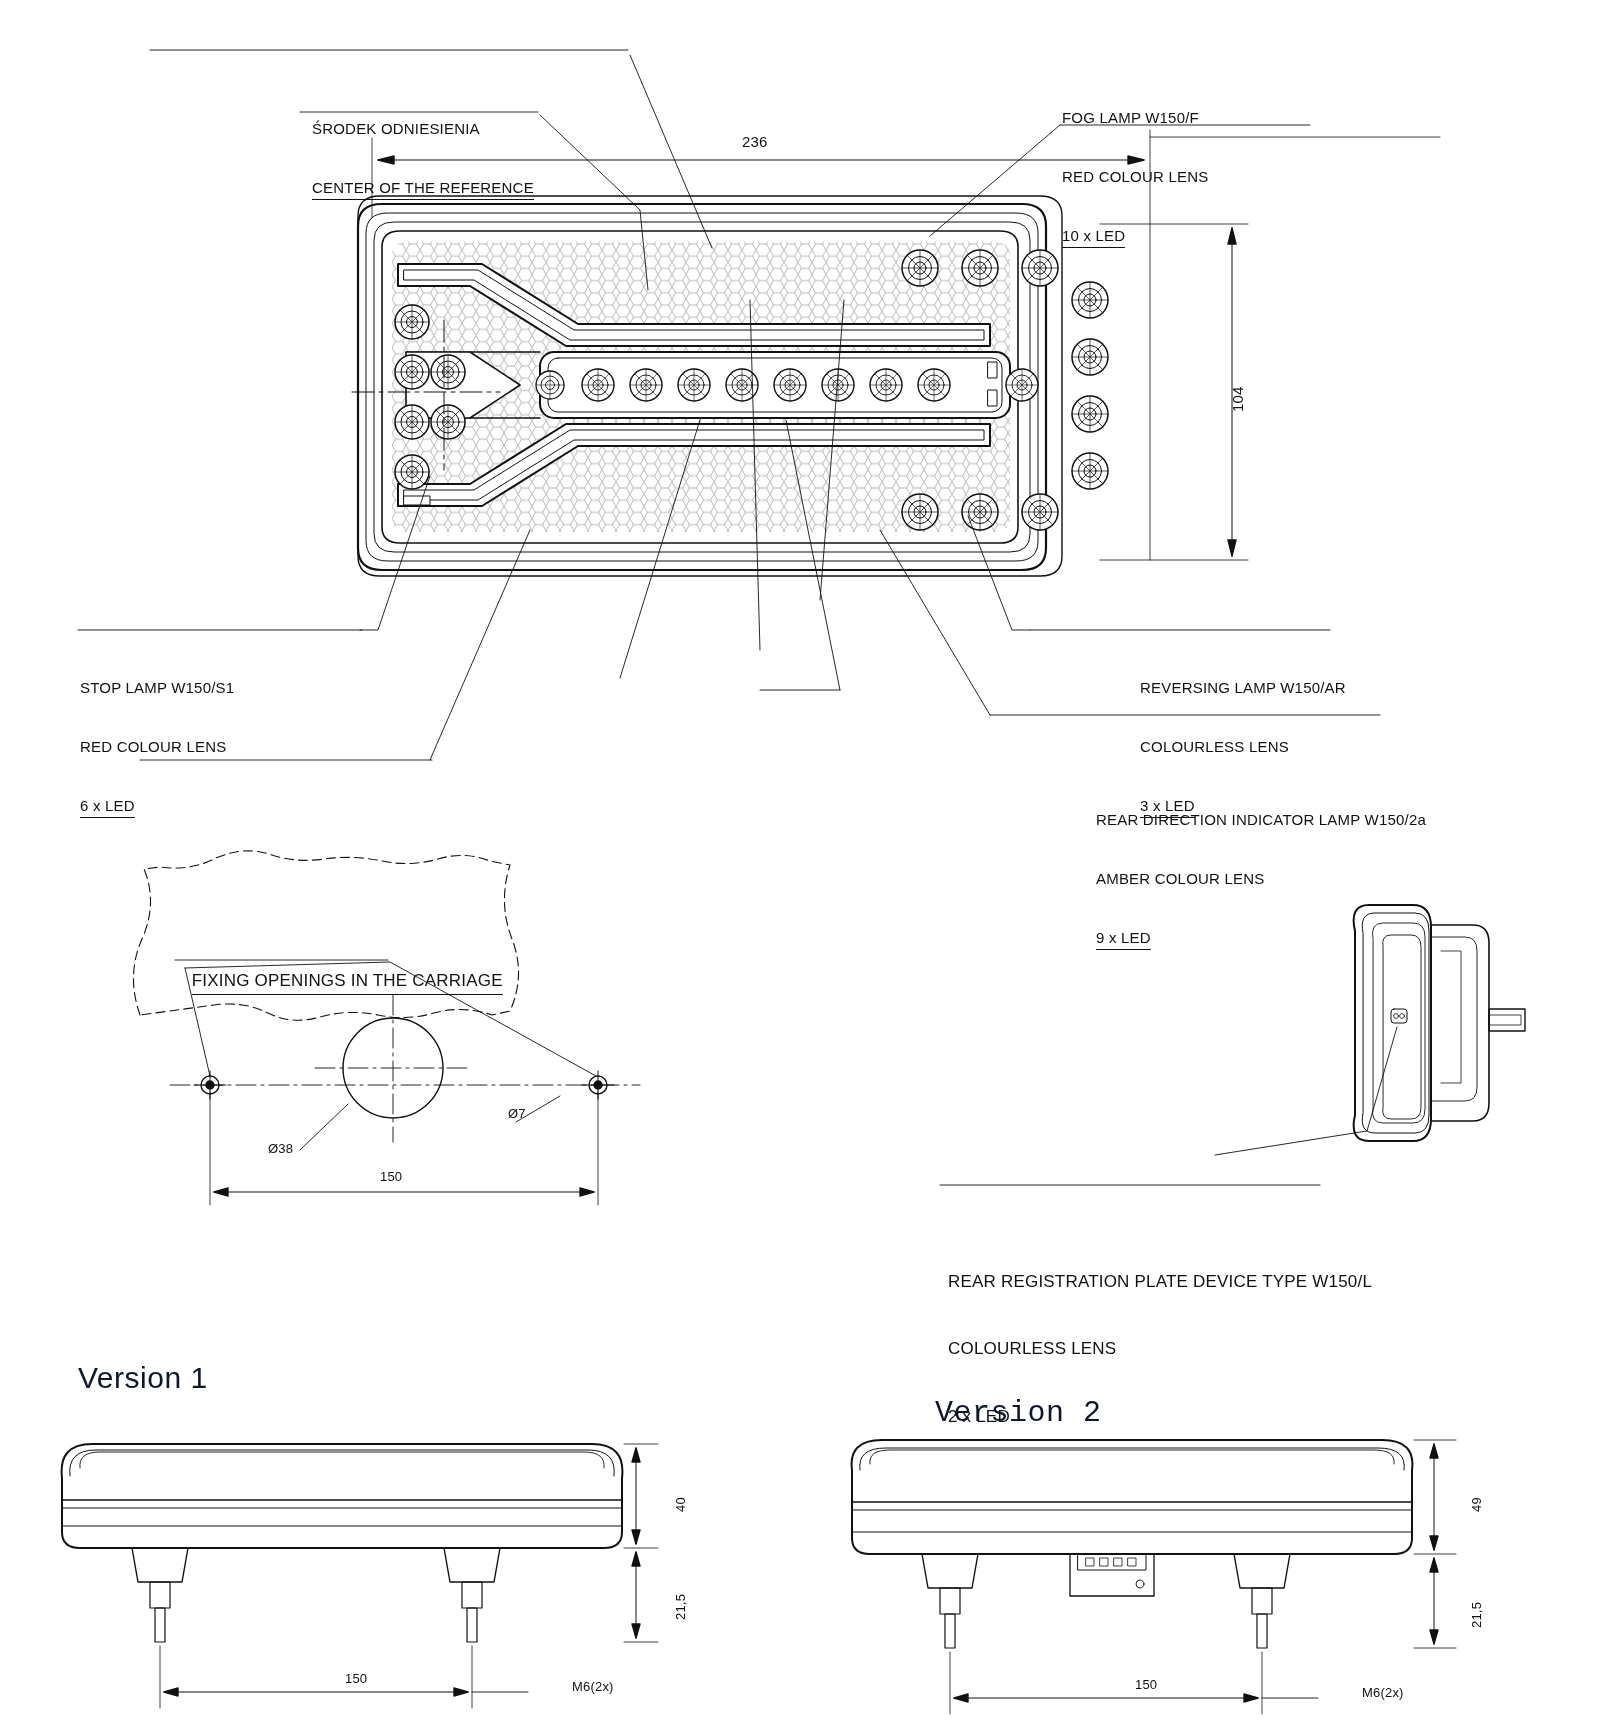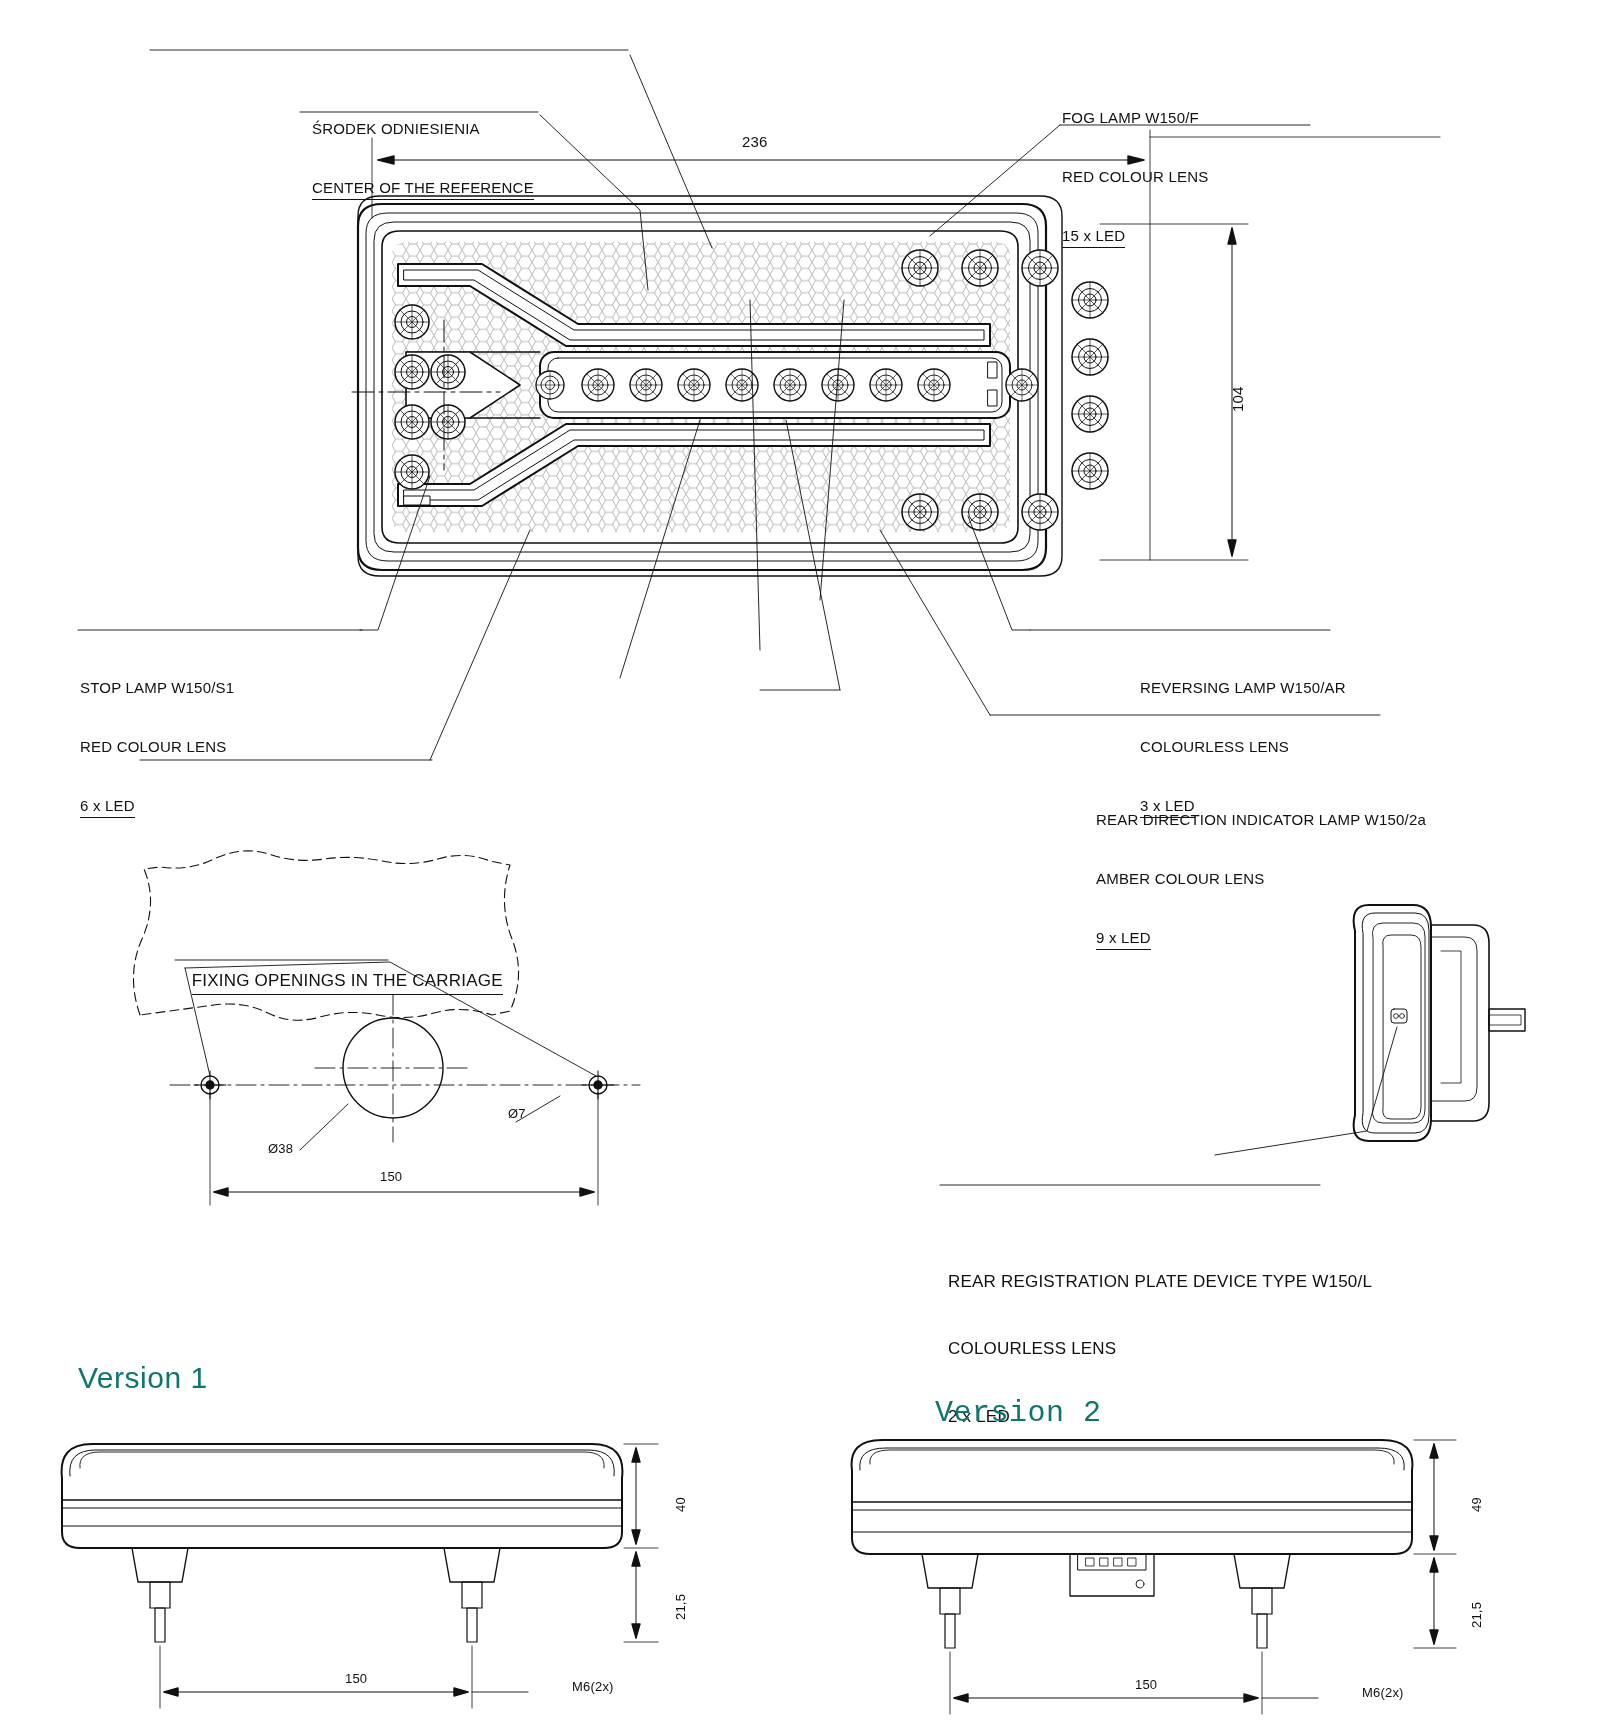--- a/index.html
+++ b/index.html
@@ -40,21 +40,21 @@
     display: inline-block;
     padding-bottom: 1px;
   }
   .t14 { font-size: 15px; }
   .t11 { font-size: 17px; }
   .dim { font-size: 15px; }
   .dim-sm { font-size: 13px; }
   .vtitle {
     font-size: 30px;
     letter-spacing: 0.5px;
-    color: #0f766e;
+    color: #0f172a;
   }
   .rot90 {
     transform: rotate(-90deg);
     transform-origin: left top;
   }
 </style>
 </head>
 <body>
 
 <div class="sheet">
@@ -460,21 +460,21 @@
 
 
   <div class="lbl t14" style="left:312px; top:79px;">
     <div>ŚRODEK ODNIESIENIA</div>
     <div><span class="u">CENTER OF THE REFERENCE</span></div>
   </div>
 
   <div class="lbl t14" style="left:1062px; top:68px;">
     <div>FOG LAMP W150/F</div>
     <div>RED COLOUR LENS</div>
-    <div><span class="u">15 x LED</span></div>
+    <div><span class="u">10 x LED</span></div>
   </div>
 
   <div class="lbl t14" style="left:80px; top:638px;">
     <div>STOP LAMP W150/S1</div>
     <div>RED COLOUR LENS</div>
     <div><span class="u">6 x LED</span></div>
   </div>
 
   <div class="lbl t14" style="left:1140px; top:638px;">
     <div>REVERSING LAMP W150/AR</div>

